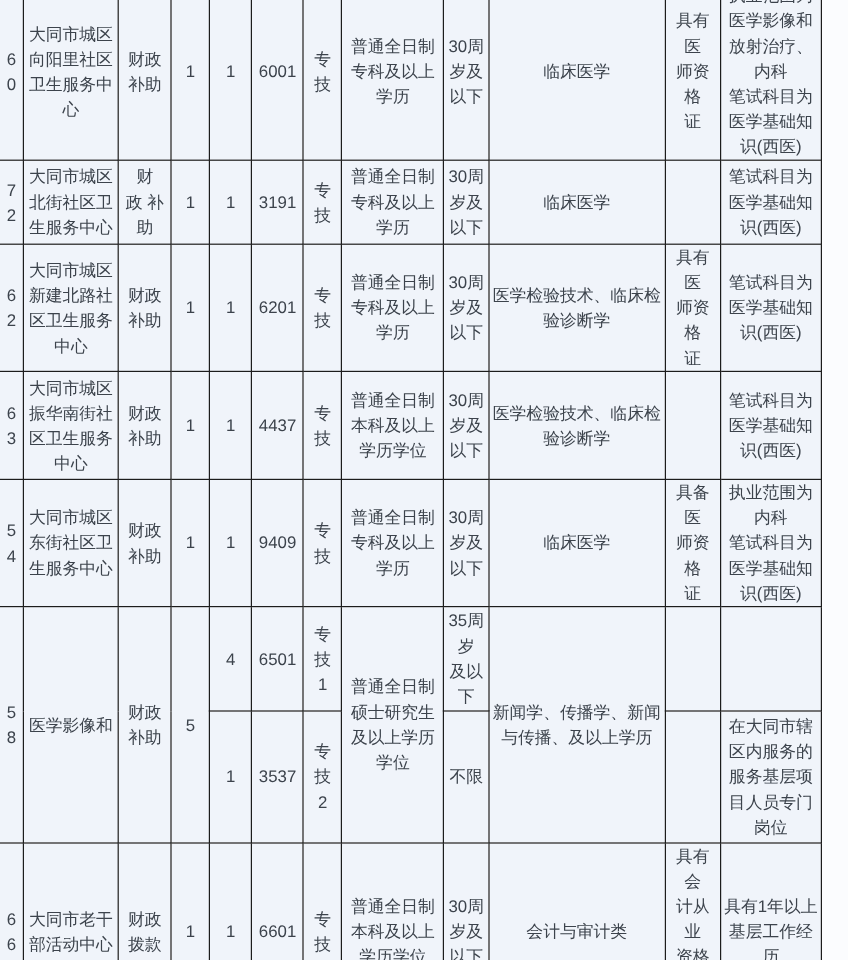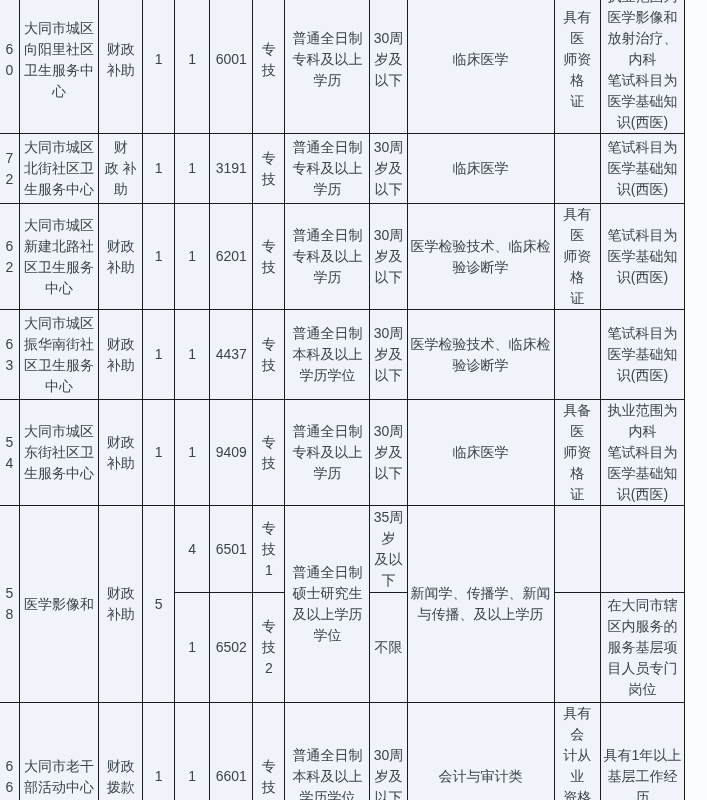--- a/index.html
+++ b/index.html
@@ -203,21 +203,21 @@
 及以
 下</td>
     <td rowspan="2" class="lft">新闻学、传播学、新闻
 与传播、及以上学历</td>
     <td class="lft"></td>
     <td class="lft"></td>
   </tr>
 
   <tr style="height:110px">
     <td>1</td>
-    <td>6502</td>
+    <td>3537</td>
     <td>专技
 2</td>
     <td>不限</td>
     <td class="lft"></td>
     <td class="lft">在大同市辖
 区内服务的
 服务基层项
 目人员专门
 岗位</td>
   </tr>

